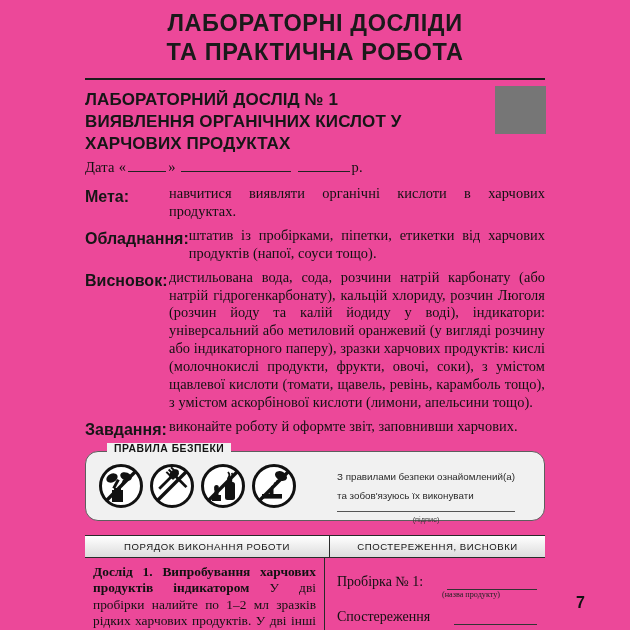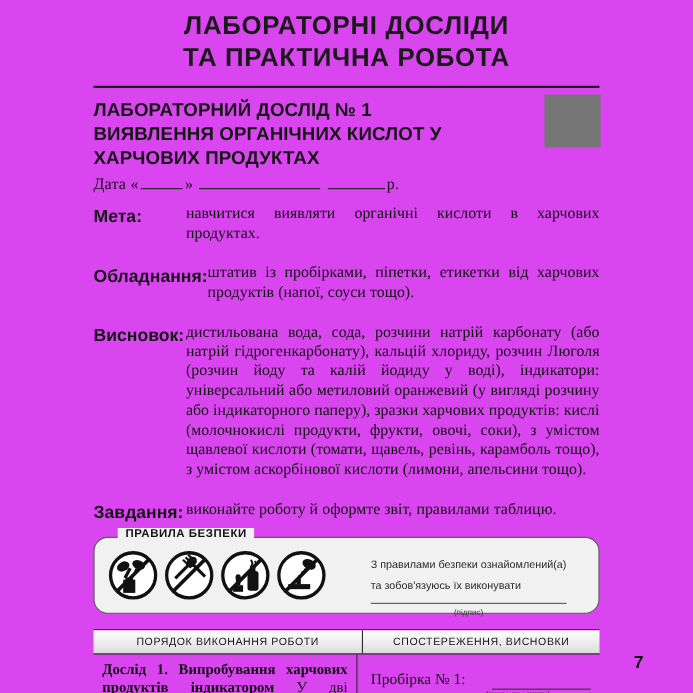--- a/index.html
+++ b/index.html
@@ -4,21 +4,21 @@
 <style>
   html,body{margin:0;padding:0;}
   body{
     width:630px;height:630px;overflow:hidden;
     background:#efefef;
     font-family:"Liberation Serif", serif;
     color:#111;
   }
   .page{
     position:relative;width:630px;height:630px;
-    background:#d946ef;
+    background:#ec4899;
     box-sizing:border-box;
   }
   
   .top-title{
     text-align:center;
     padding-top:9px;
     font-family:"Liberation Sans", sans-serif;
     font-weight:bold;
     font-size:23.5px;
     letter-spacing:0.6px;
@@ -80,21 +80,21 @@
     font-size:16px;
     padding-top:2px;
     color:#161616;
   }
   .drow .v{
     flex:1;
     text-align:justify;
     text-justify:inter-word;
     letter-spacing:.05px;
   }
-  .drow.tight{margin-top:18px;}
+  .drow.tight{margin-top:6px;}
 
   
   .safety{
     position:relative;
     margin-top:12px;
     height:70px;
   }
   .safety-frame{
     position:absolute;inset:0;
     border:1.6px solid #5e5e5e;
@@ -233,21 +233,21 @@
       <div class="v">штатив із пробірками, піпетки, етикетки від харчових продуктів (напої, соуси тощо).</div>
     </div>
 
     <div class="drow tight">
       <div class="k">Висновок:</div>
       <div class="v">дистильована вода, сода, розчини натрій карбонату (або натрій гідрогенкарбонату), кальцій хлориду, розчин Люголя (розчин йоду та калій йодиду у воді), індикатори: універсальний або метиловий оранжевий (у вигляді розчину або індикаторного паперу), зразки харчових продуктів: кислі (молочнокислі продукти, фрукти, овочі, соки), з умістом щавлевої кислоти (томати, щавель, ревінь, карамболь тощо), з умістом аскорбінової кислоти (лимони, апельсини тощо).</div>
     </div>
 
     <div class="drow tight">
       <div class="k">Завдання:</div>
-      <div class="v">виконайте роботу й оформте звіт, правилами таблицю.</div>
+      <div class="v">виконайте роботу й оформте звіт, заповнивши харчових.</div>
     </div>
 
     <div class="safety">
       <div class="safety-frame"></div>
       <div class="safety-label">ПРАВИЛА БЕЗПЕКИ</div>
 
       <div class="icons">
 
         <svg width="46" height="46" viewBox="0 0 46 46">
           <circle cx="23" cy="23" r="20.5" fill="#fff" stroke="#111" stroke-width="3"></circle>

